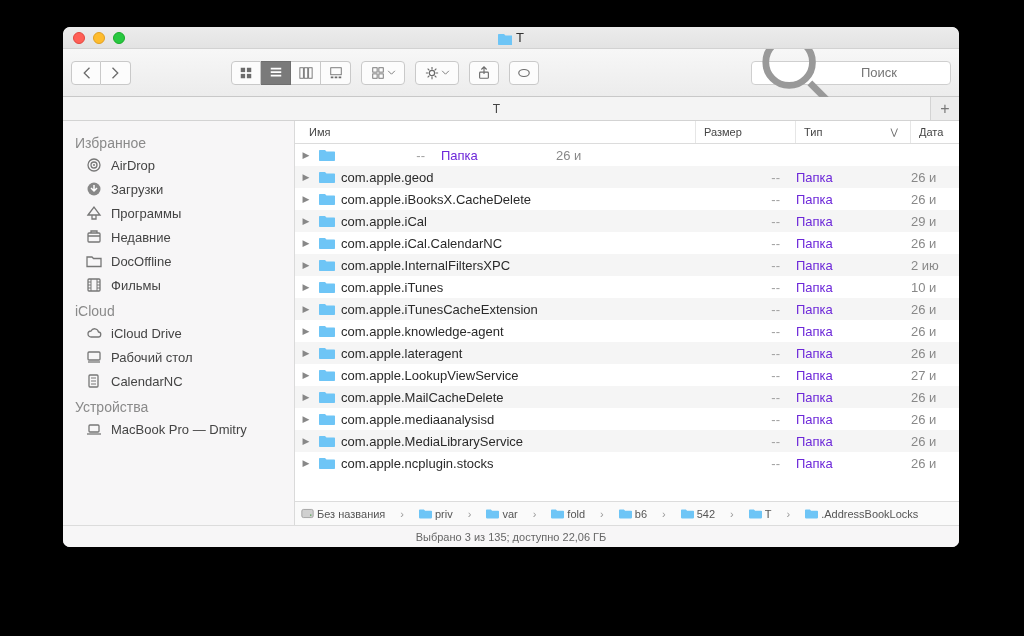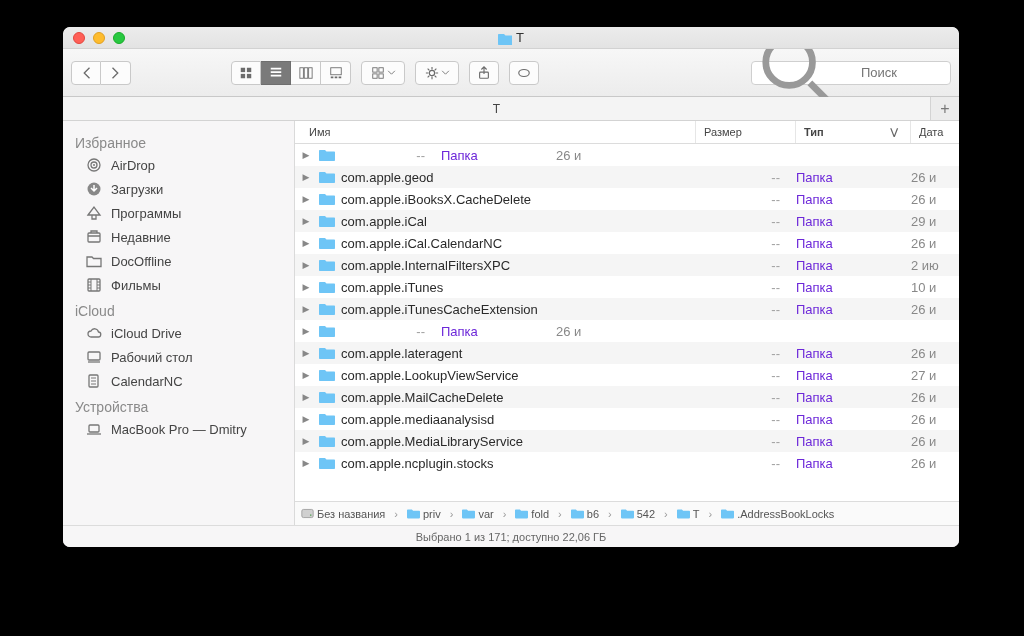--- a/index.html
+++ b/index.html
@@ -60,36 +60,36 @@
   .side-item .ic svg { width:16px; height:16px; }
   
   .list-area { flex:1; display:flex; flex-direction:column;}
   .columns {
     height:23px; background:#fff; border-bottom:1px solid #dcdcdc; display:flex; align-items:center;
     font-size:11px; color:#454545;
   }
   .col { padding:0 8px; border-right:1px solid #e6e6e6; height:100%; display:flex; align-items:center;}
   .col-name { flex:1; padding-left:14px;}
   .col-size { width:100px; }
-  .col-kind { width:115px; display:flex; justify-content:space-between; align-items:center;font-weight:bold;}
+  .col-kind { width:115px; display:flex; justify-content:space-between; align-items:center;}
   .col-date { width:48px; border-right:none;}
   .sort-ind { font-size:9px; color:#666; margin-right:4px;}
   .rows { flex:1; overflow-y:auto; font-size:13px;}
   .row { height:22px; display:flex; align-items:center;}
   .row.even { background:#f5f5f5;}
   .row .disc { width:14px; text-align:center; color:#888; font-size:9px; margin-left:4px;}
   .row .ficon { width:16px; height:16px; margin:0 6px; color:#46b1ef;}
   .row .name { flex:1; color:#2a2a2a; white-space:nowrap; overflow:hidden; text-overflow:ellipsis;}
   .row .size { width:100px; color:#a0a0a0; text-align:right; padding-right:16px;}
   .row .kind { width:115px; color:#6d28d9;}
   .row .date { width:48px; color:#888; white-space:nowrap; overflow:hidden;}
   
   .pathbar {
     height:24px; border-top:1px solid #dcdcdc; background:#fafafa; display:flex; align-items:center;
-    font-size:11px; color:#555; padding:8px 6px; gap:6px; overflow:hidden;
+    font-size:11px; color:#555; padding:8px 6px; gap:12px; overflow:hidden;
   }
   .pathbar .crumb { display:flex; align-items:center; gap:3px; white-space:nowrap;}
   .pathbar .sep { color:#999; padding:0 3px;}
   .pathbar svg { width:13px; height:13px;}
   
   .status { height:22px; background:#f7f6f7; border-top:1px solid #dcdcdc; display:flex; align-items:center; justify-content:center; font-size:11px; color:#666;}
   
   .folder-svg { fill:#6ec5f6; }
 </style>
 </head>
@@ -481,20 +481,21 @@
     <span class="name">com.apple.iTunesCacheExtension</span>
     <span class="size">--</span>
     <span class="kind">Папка</span>
     <span class="date">26 и</span>
           </div>
           <div class="row">
             <span class="disc">▶</span>
     <svg class="ficon" viewBox="0 0 16 16">
               <use href="#i-folder"></use>
             </svg>
+    <span class="name">com.apple.knowledge-agent</span>
     <span class="size">--</span>
     <span class="kind">Папка</span>
     <span class="date">26 и</span>
           </div>
           <div class="row even">
             <span class="disc">▶</span>
     <svg class="ficon" viewBox="0 0 16 16">
               <use href="#i-folder"></use>
             </svg>
     <span class="name">com.apple.lateragent</span>
@@ -607,16 +608,16 @@
             <svg viewBox="0 0 16 16">
               <use href="#i-folder"></use>
             </svg>
             <span>.AddressBookLocks</span>
           </span>
         </div>
     </div>
   </div>
 
   <div class="status">
-    <span>Выбрано 1 из 171; доступно 22,06 ГБ</span>
+    <span>Выбрано 3 из 135; доступно 22,06 ГБ</span>
   </div>
 
 </div>
 
 </body></html>

